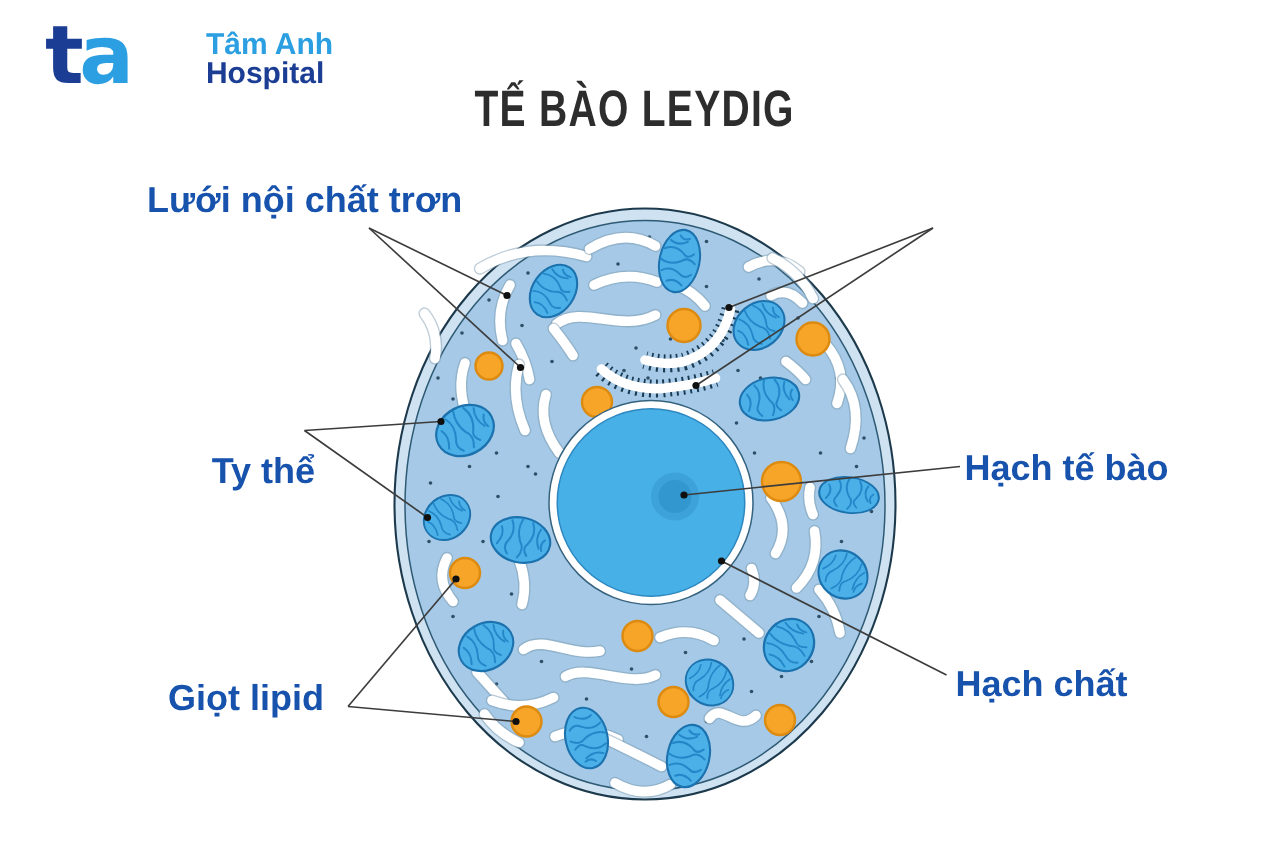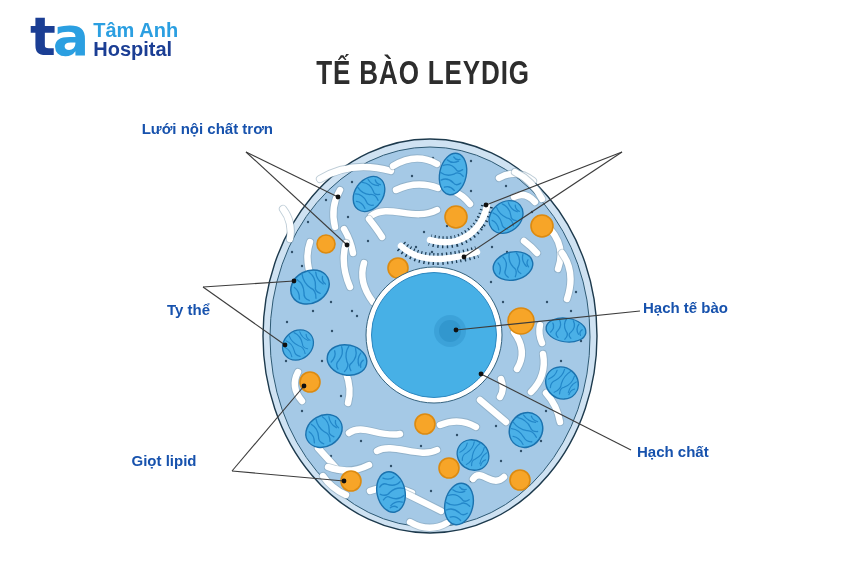--- a/index.html
+++ b/index.html
@@ -1,29 +1,29 @@
 <!DOCTYPE html>
 <html><head>
 <meta charset="utf-8">
 <style>
   html,body{margin:0;padding:0;background:#ffffff;}
   body{width:847px;height:565px;position:relative;overflow:hidden;
        font-family:"Liberation Sans", sans-serif;}
   .stage{position:absolute;inset:0;}
   svg{position:absolute;left:0;top:0;}
-  .logo{position:absolute;left:30px;top:12px;display:flex;align-items:flex-start;}
+  .logo{position:absolute;left:30px;top:12px;display:flex;align-items:flex-start;gap:44px;}
   .logo-mark{font-family:"DejaVu Sans", sans-serif;font-weight:800;font-size:54px;
              line-height:50px;letter-spacing:-3px;}
   .logo-mark .t{color:#1b3e94;} .logo-mark .a{color:#2b9fe1;}
   .logo-text{margin-left:7px;padding-top:9px;font-weight:700;font-size:20px;line-height:19px;}
   .logo-text .l1{color:#2b9fe1;} .logo-text .l2{color:#1b3e94;}
   .title{position:absolute;left:0;right:0;top:55px;text-align:center;}
   .title span{display:inline-block;transform:scale(0.84,1.1);transform-origin:center;
               font-weight:800;font-size:31px;color:#2d2d2d;letter-spacing:1px;}
-  .lbl{position:absolute;font-weight:700;font-size:15px;color:#1752ad;white-space:nowrap;}
+  .lbl{position:absolute;font-weight:700;font-size:24px;color:#1752ad;white-space:nowrap;}
   .lbl.r{text-align:right;}
 </style>
 </head>
 <body>
 
 <div class="stage">
 
   <svg id="cellSvg" width="847" height="565" viewBox="0 0 847 565">
       <ellipse cx="430" cy="336" rx="167" ry="197" fill="#cfe2f2" stroke="#1d3a4d" stroke-width="1.4"></ellipse>
       <ellipse cx="430" cy="337" rx="160" ry="190" fill="#a5c9e6" stroke="#2e5a74" stroke-width="1"></ellipse>

